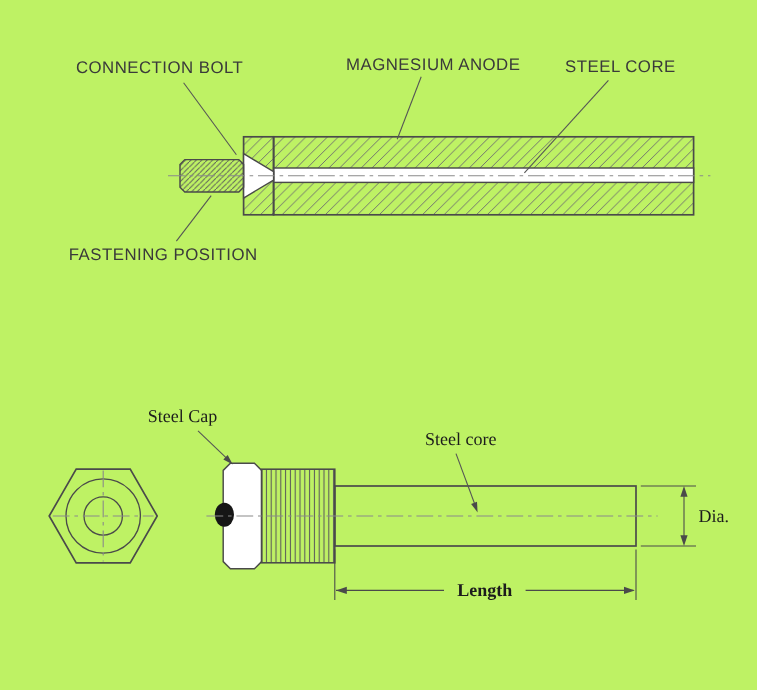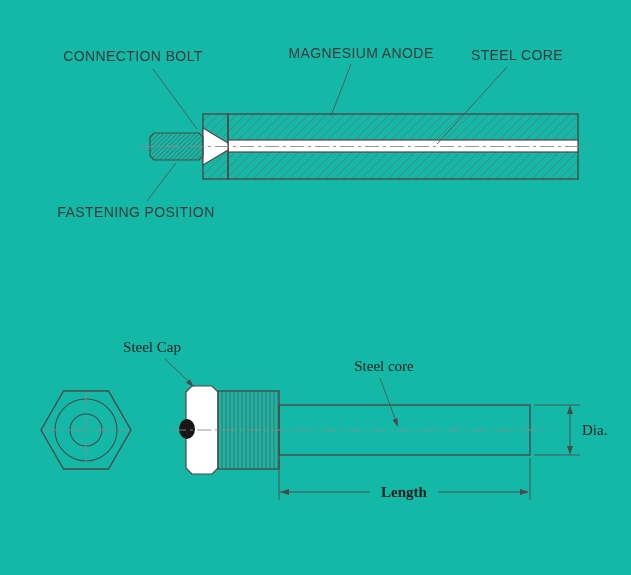--- a/index.html
+++ b/index.html
@@ -1,19 +1,19 @@
 <!DOCTYPE html>
 <html><head>
 <meta charset="utf-8">
 <style>
   html,body { margin:0; padding:0; background:#ffffff; }
   .canvas {
     position:relative;
     width:631px; height:575px;
-    background:#14b8a6;
+    background:#bef264;
     font-family:"Liberation Sans", sans-serif;
     overflow:hidden;
   }
   svg { position:absolute; left:0; top:0; }
 
   .outline      { fill:none;    stroke:#4a4a4a; stroke-width:1.4; }
   .outline-thin { fill:none;    stroke:#4a4a4a; stroke-width:1.1; }
   .hatched      { fill:url(#hatch);        stroke:#4a4a4a; stroke-width:1.4; }
   .thread-fill  { fill:url(#threadHatch);  stroke:#4a4a4a; stroke-width:1.2; }
   .vthread-fill { fill:url(#vthreads);     stroke:#4a4a4a; stroke-width:1.3; }

